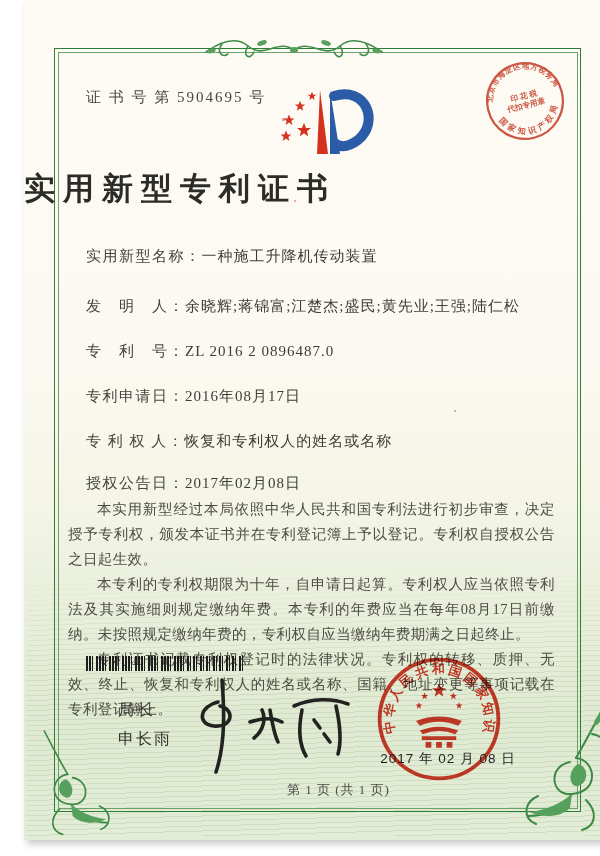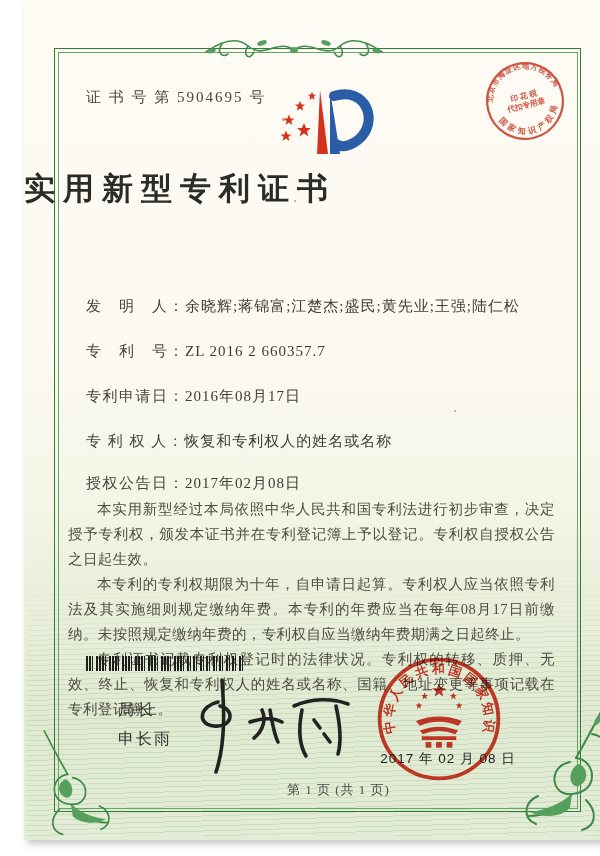--- a/index.html
+++ b/index.html
@@ -122,25 +122,28 @@
       <use href="#star" transform="translate(50,12) scale(0.7)"></use>
       <use href="#star" transform="translate(38,22) scale(0.85)"></use>
       <use href="#star" transform="translate(27,36) scale(0.9)"></use>
       <use href="#star" transform="translate(24,52) scale(0.9)"></use>
       <use href="#star" transform="translate(42,46) scale(1.15)"></use>
     </g>
   </svg>
 
   <div class="title">实用新型专利证书</div>
 
+  <div class="field-row f0">
+    <span class="field-label">实用新型名称：</span><span class="field-value">一种施工升降机传动装置</span>
+  </div>
   <div class="field-row f1">
     <span class="field-label">发　明　人：</span><span class="field-value">余晓辉;蒋锦富;江楚杰;盛民;黄先业;王强;陆仁松</span>
   </div>
   <div class="field-row f2">
-    <span class="field-label">专　利　号：</span><span class="field-value">ZL 2016 2 660357.7</span>
+    <span class="field-label">专　利　号：</span><span class="field-value">ZL 2016 2 0896487.0</span>
   </div>
   <div class="field-row f3">
     <span class="field-label">专利申请日：</span><span class="field-value">2016年08月17日</span>
   </div>
   <div class="field-row f4">
     <span class="field-label">专 利 权 人：</span><span class="field-value">恢复和专利权人的姓名或名称</span>
   </div>
   <div class="field-row f5">
     <span class="field-label">授权公告日：</span><span class="field-value">2017年02月08日</span>
   </div>

